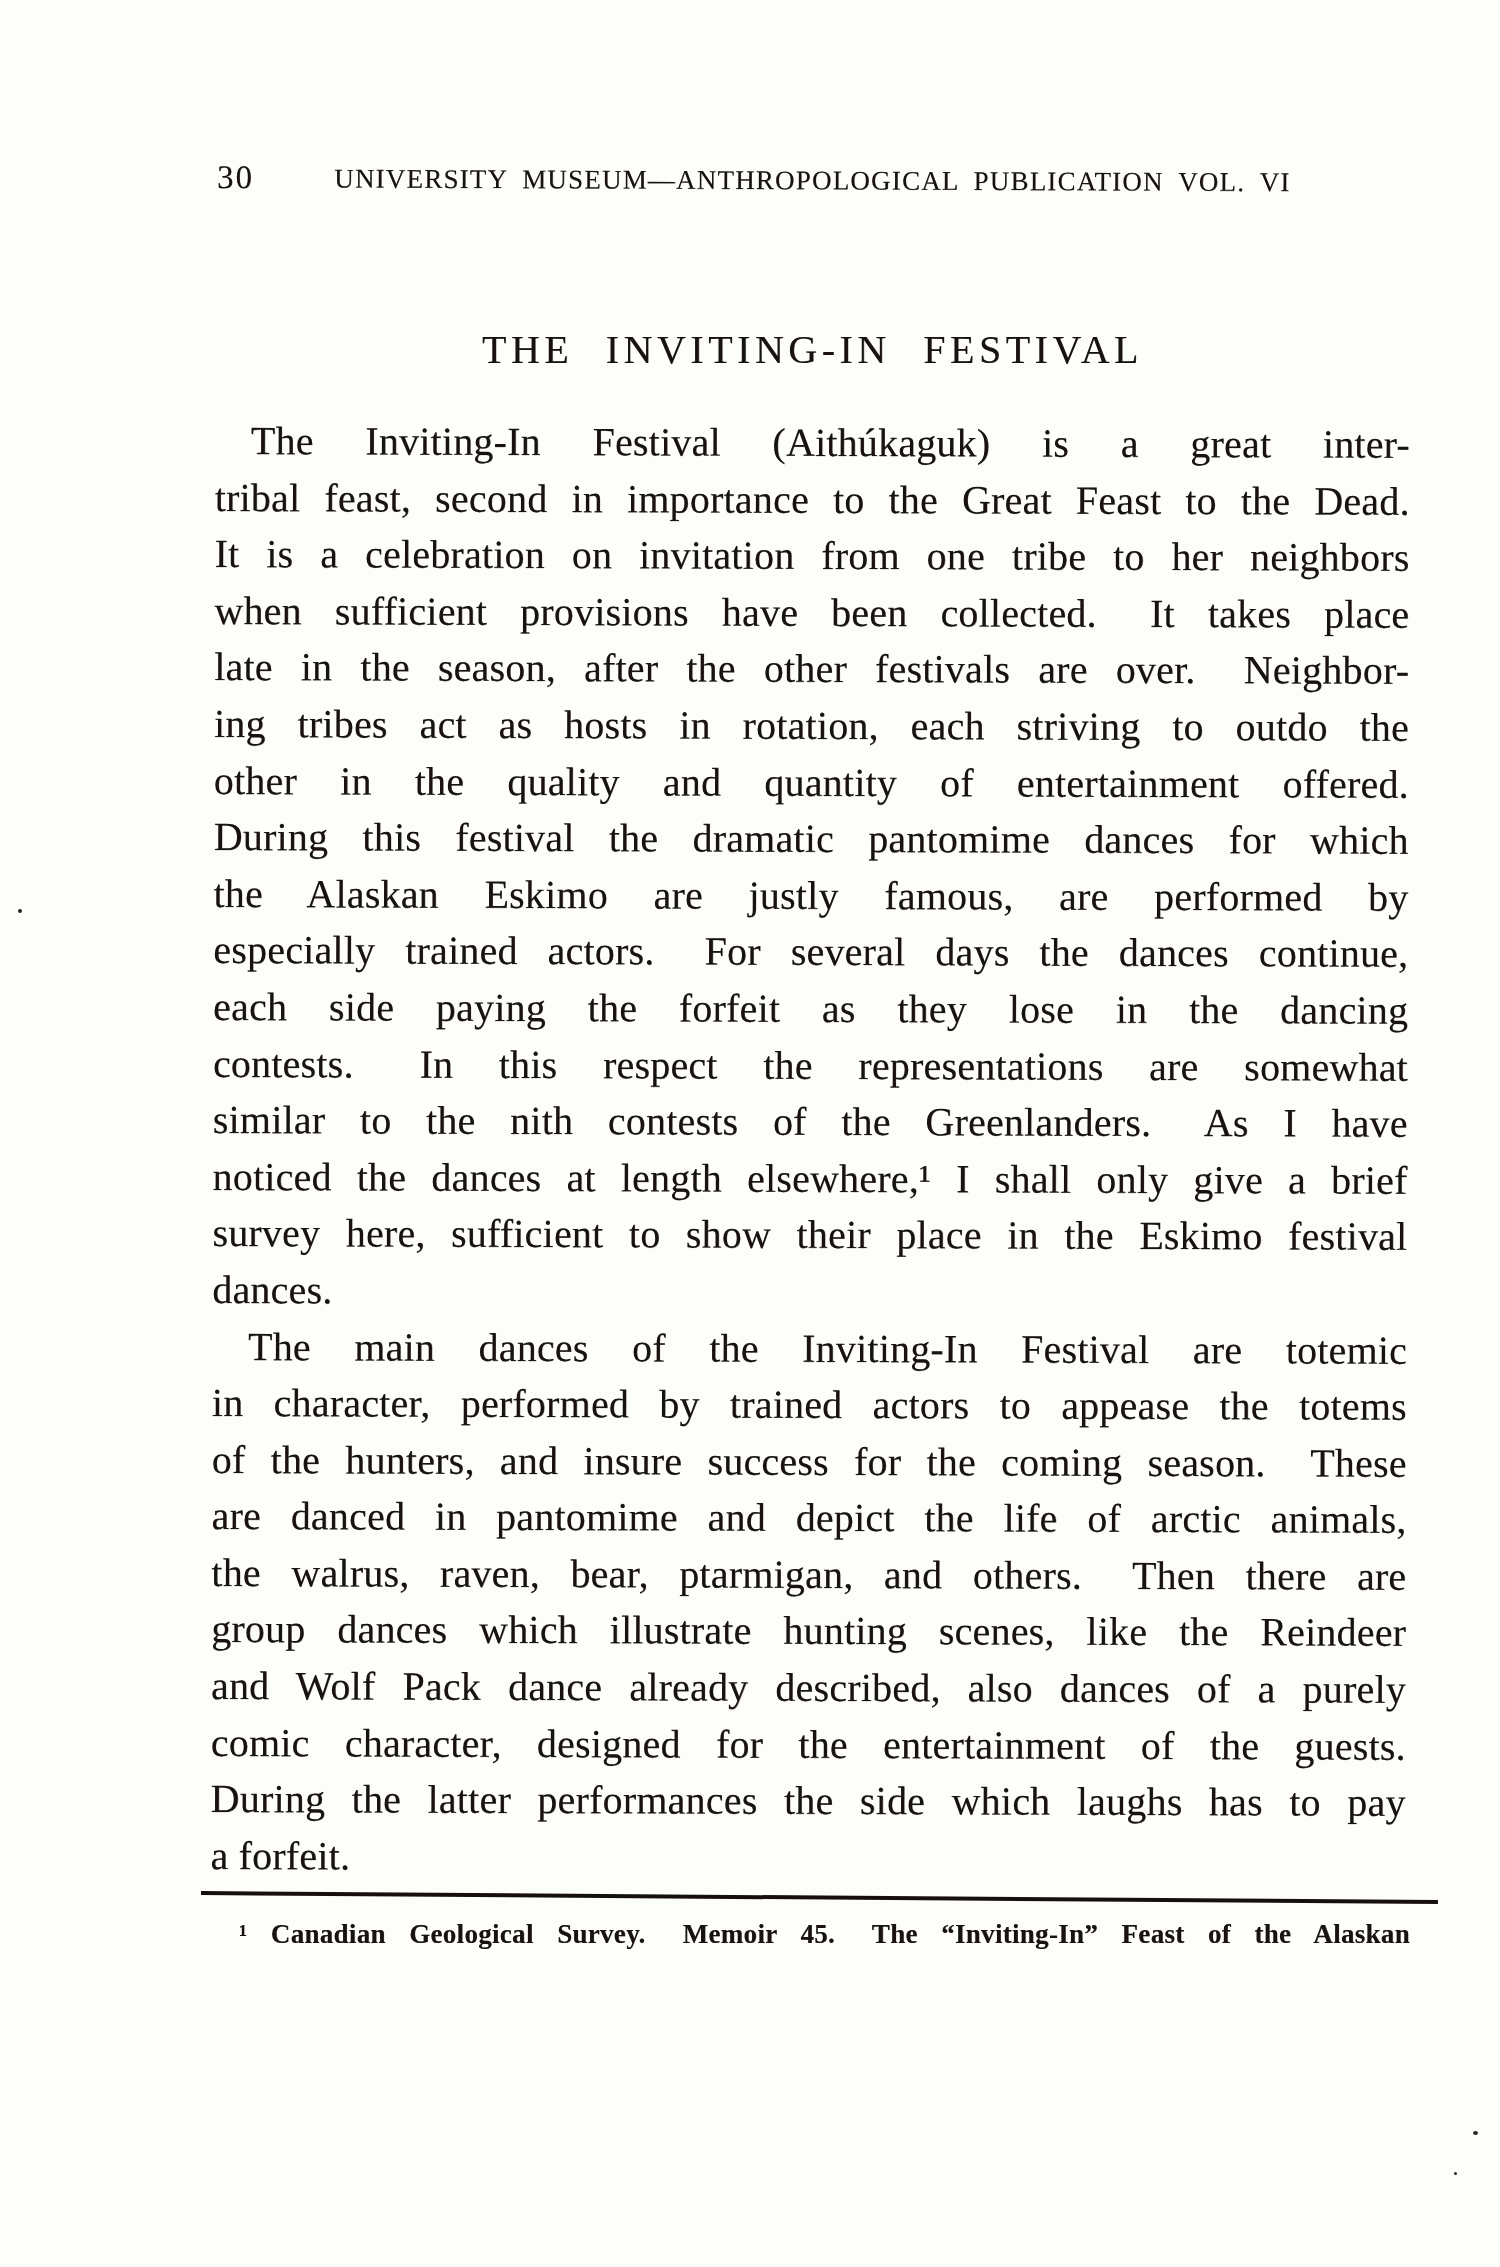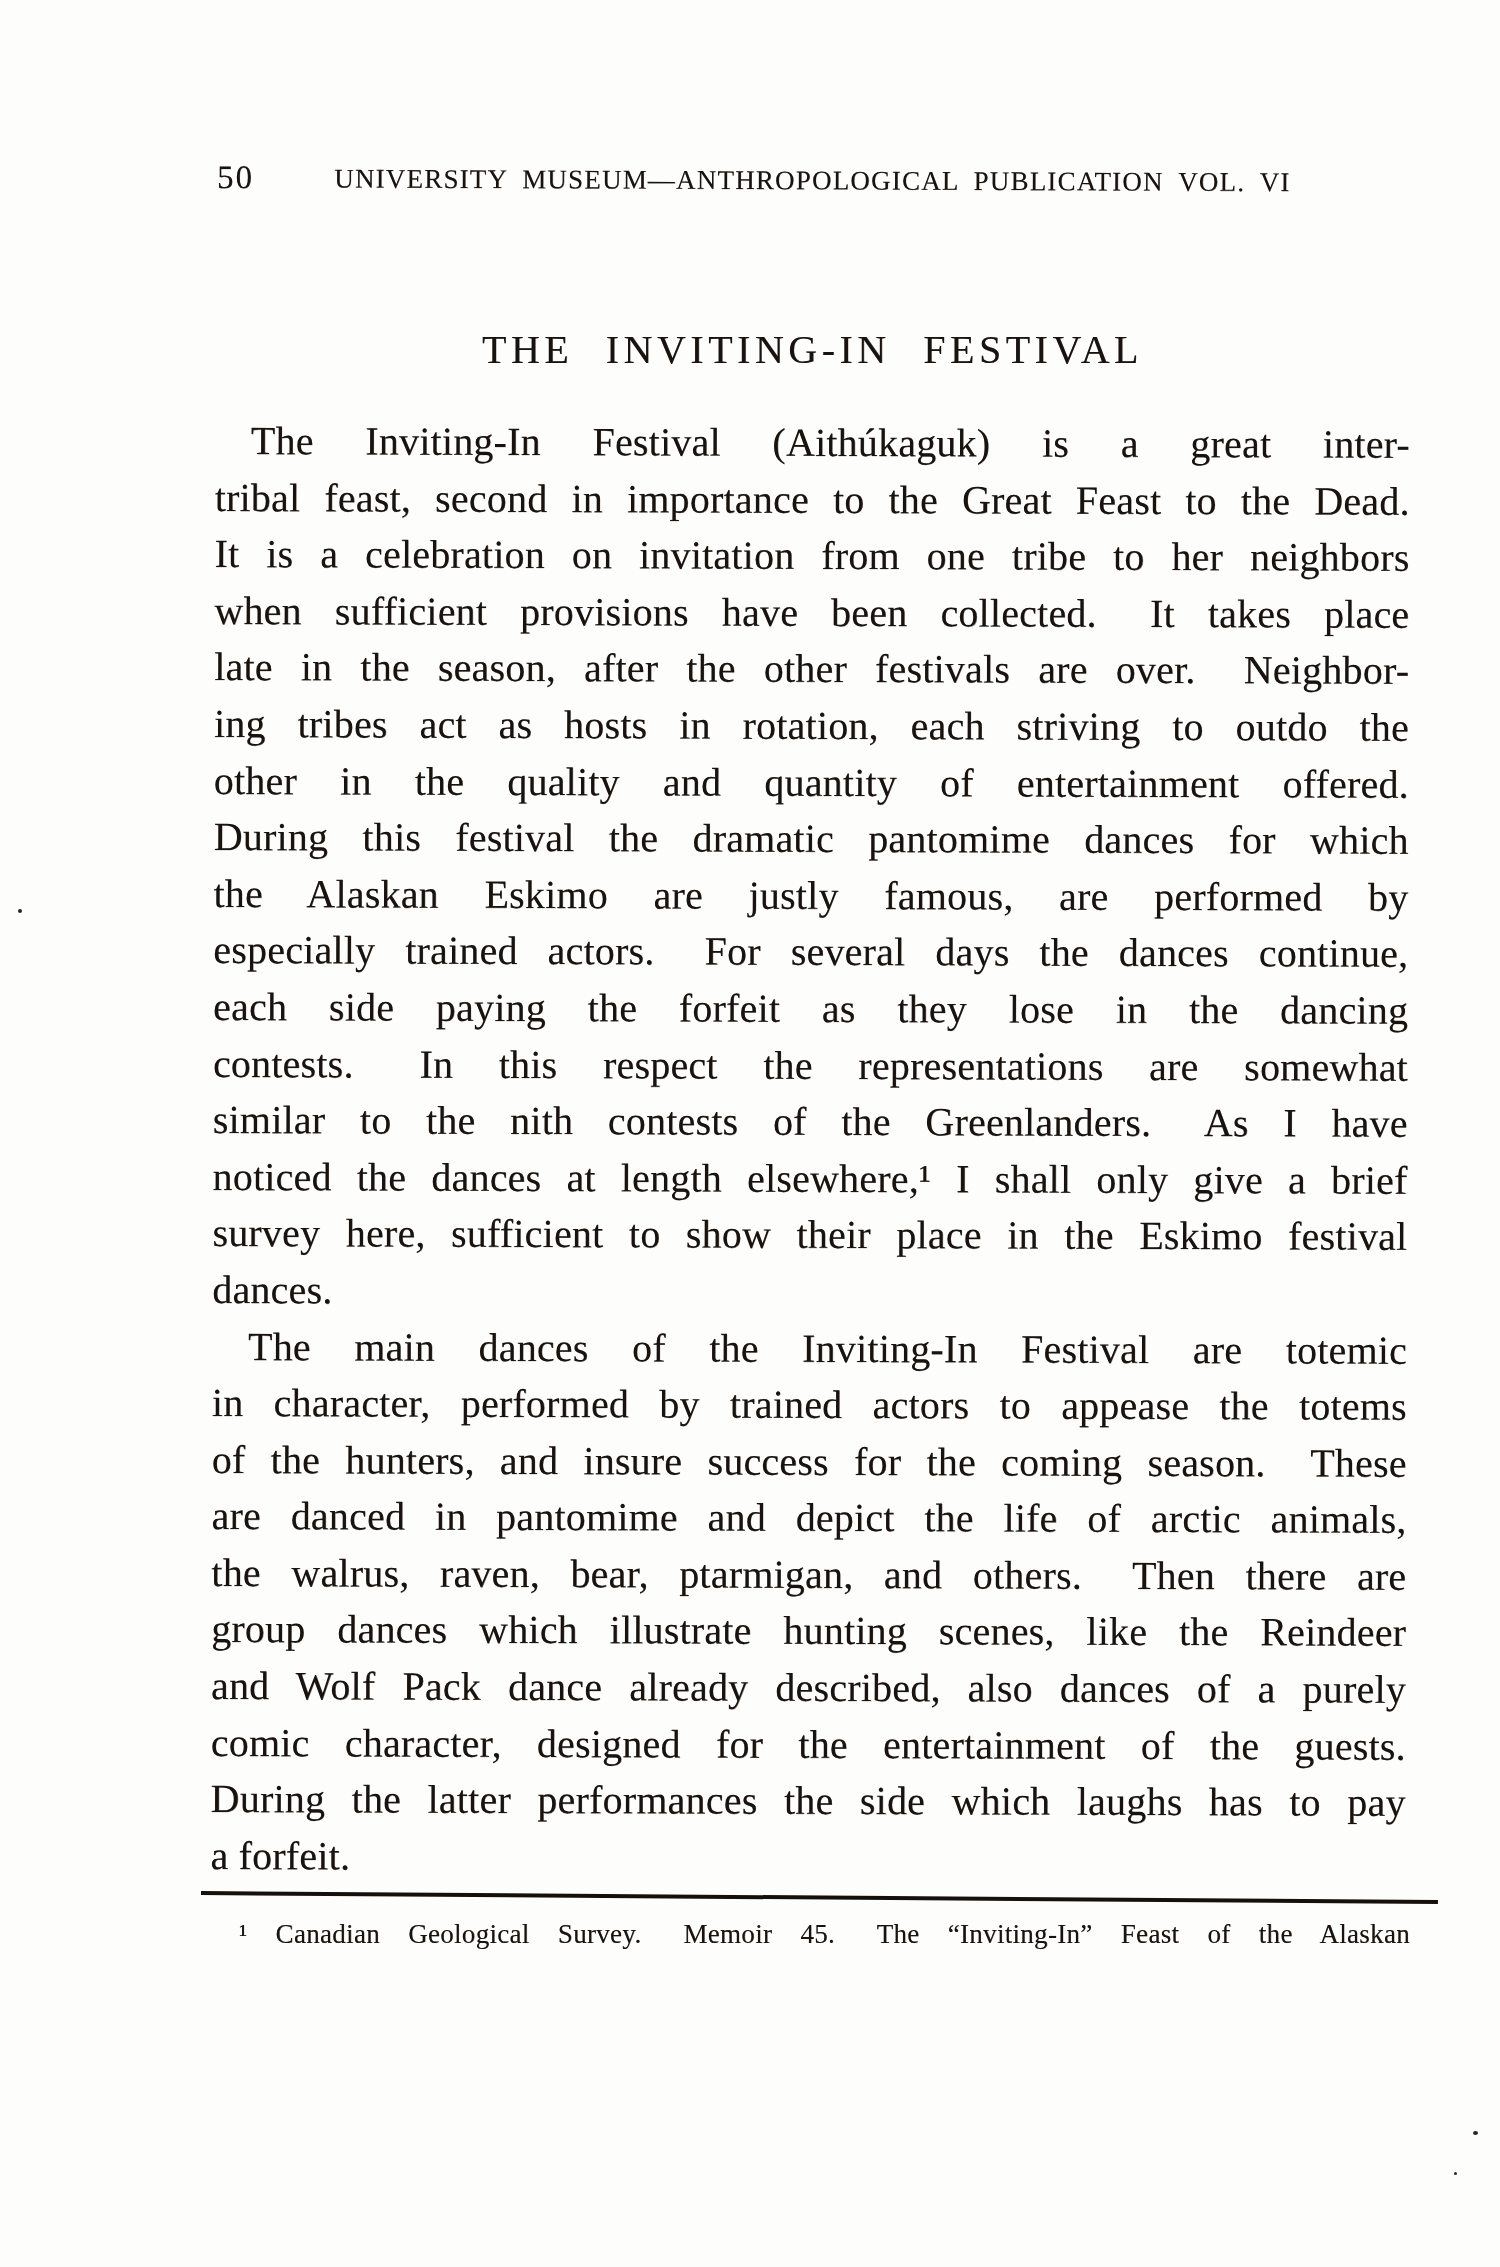--- a/index.html
+++ b/index.html
@@ -66,21 +66,21 @@
     left: 201px; top: 1891px;
     width: 1237px; height: 4px;
     background: #15100b;
     transform: rotate(0.42deg);
     transform-origin: left center;
   }
 
   
   .footnote {
     position: absolute;
-    left: 215px; top: 1916px; width: 1195px;
+    left: 215px; top: 1916px; width: 1195px; font-weight: bold;
   }
   .fline { font-size: 27px; line-height: 37px; letter-spacing: 0.3px; }
   .fline.ind { text-indent: 24px; }
   .fline.just { text-align: justify; text-align-last: justify; }
 
   
   .speck {
     position: absolute;
     background: #2a241d;
     border-radius: 50%;
@@ -88,21 +88,21 @@
   .speck.s1 { left: 18px;   top: 909px;  width: 4px; height: 4px; }
   .speck.s2 { left: 1473px; top: 2131px; width: 5px; height: 4px; }
   .speck.s3 { left: 1454px; top: 2172px; width: 3px; height: 3px; }
 </style>
 </head>
 <body>
 
 <div class="page">
 
   <div class="runhead">
-    <span class="pagenum">50</span>
+    <span class="pagenum">30</span>
     <div class="htext">UNIVERSITY MUSEUM—ANTHROPOLOGICAL PUBLICATION VOL. VI</div>
   </div>
 
   <h1 class="title">THE INVITING-IN FESTIVAL</h1>
 
   <div class="bodytext">
     <div class="para">
       <div class="line ind">The Inviting-In Festival (Aithúkaguk) is a great inter-</div>
       <div class="line">tribal feast, second in importance to the Great Feast to the Dead.</div>
       <div class="line">It is a celebration on invitation from one tribe to her neighbors</div>

